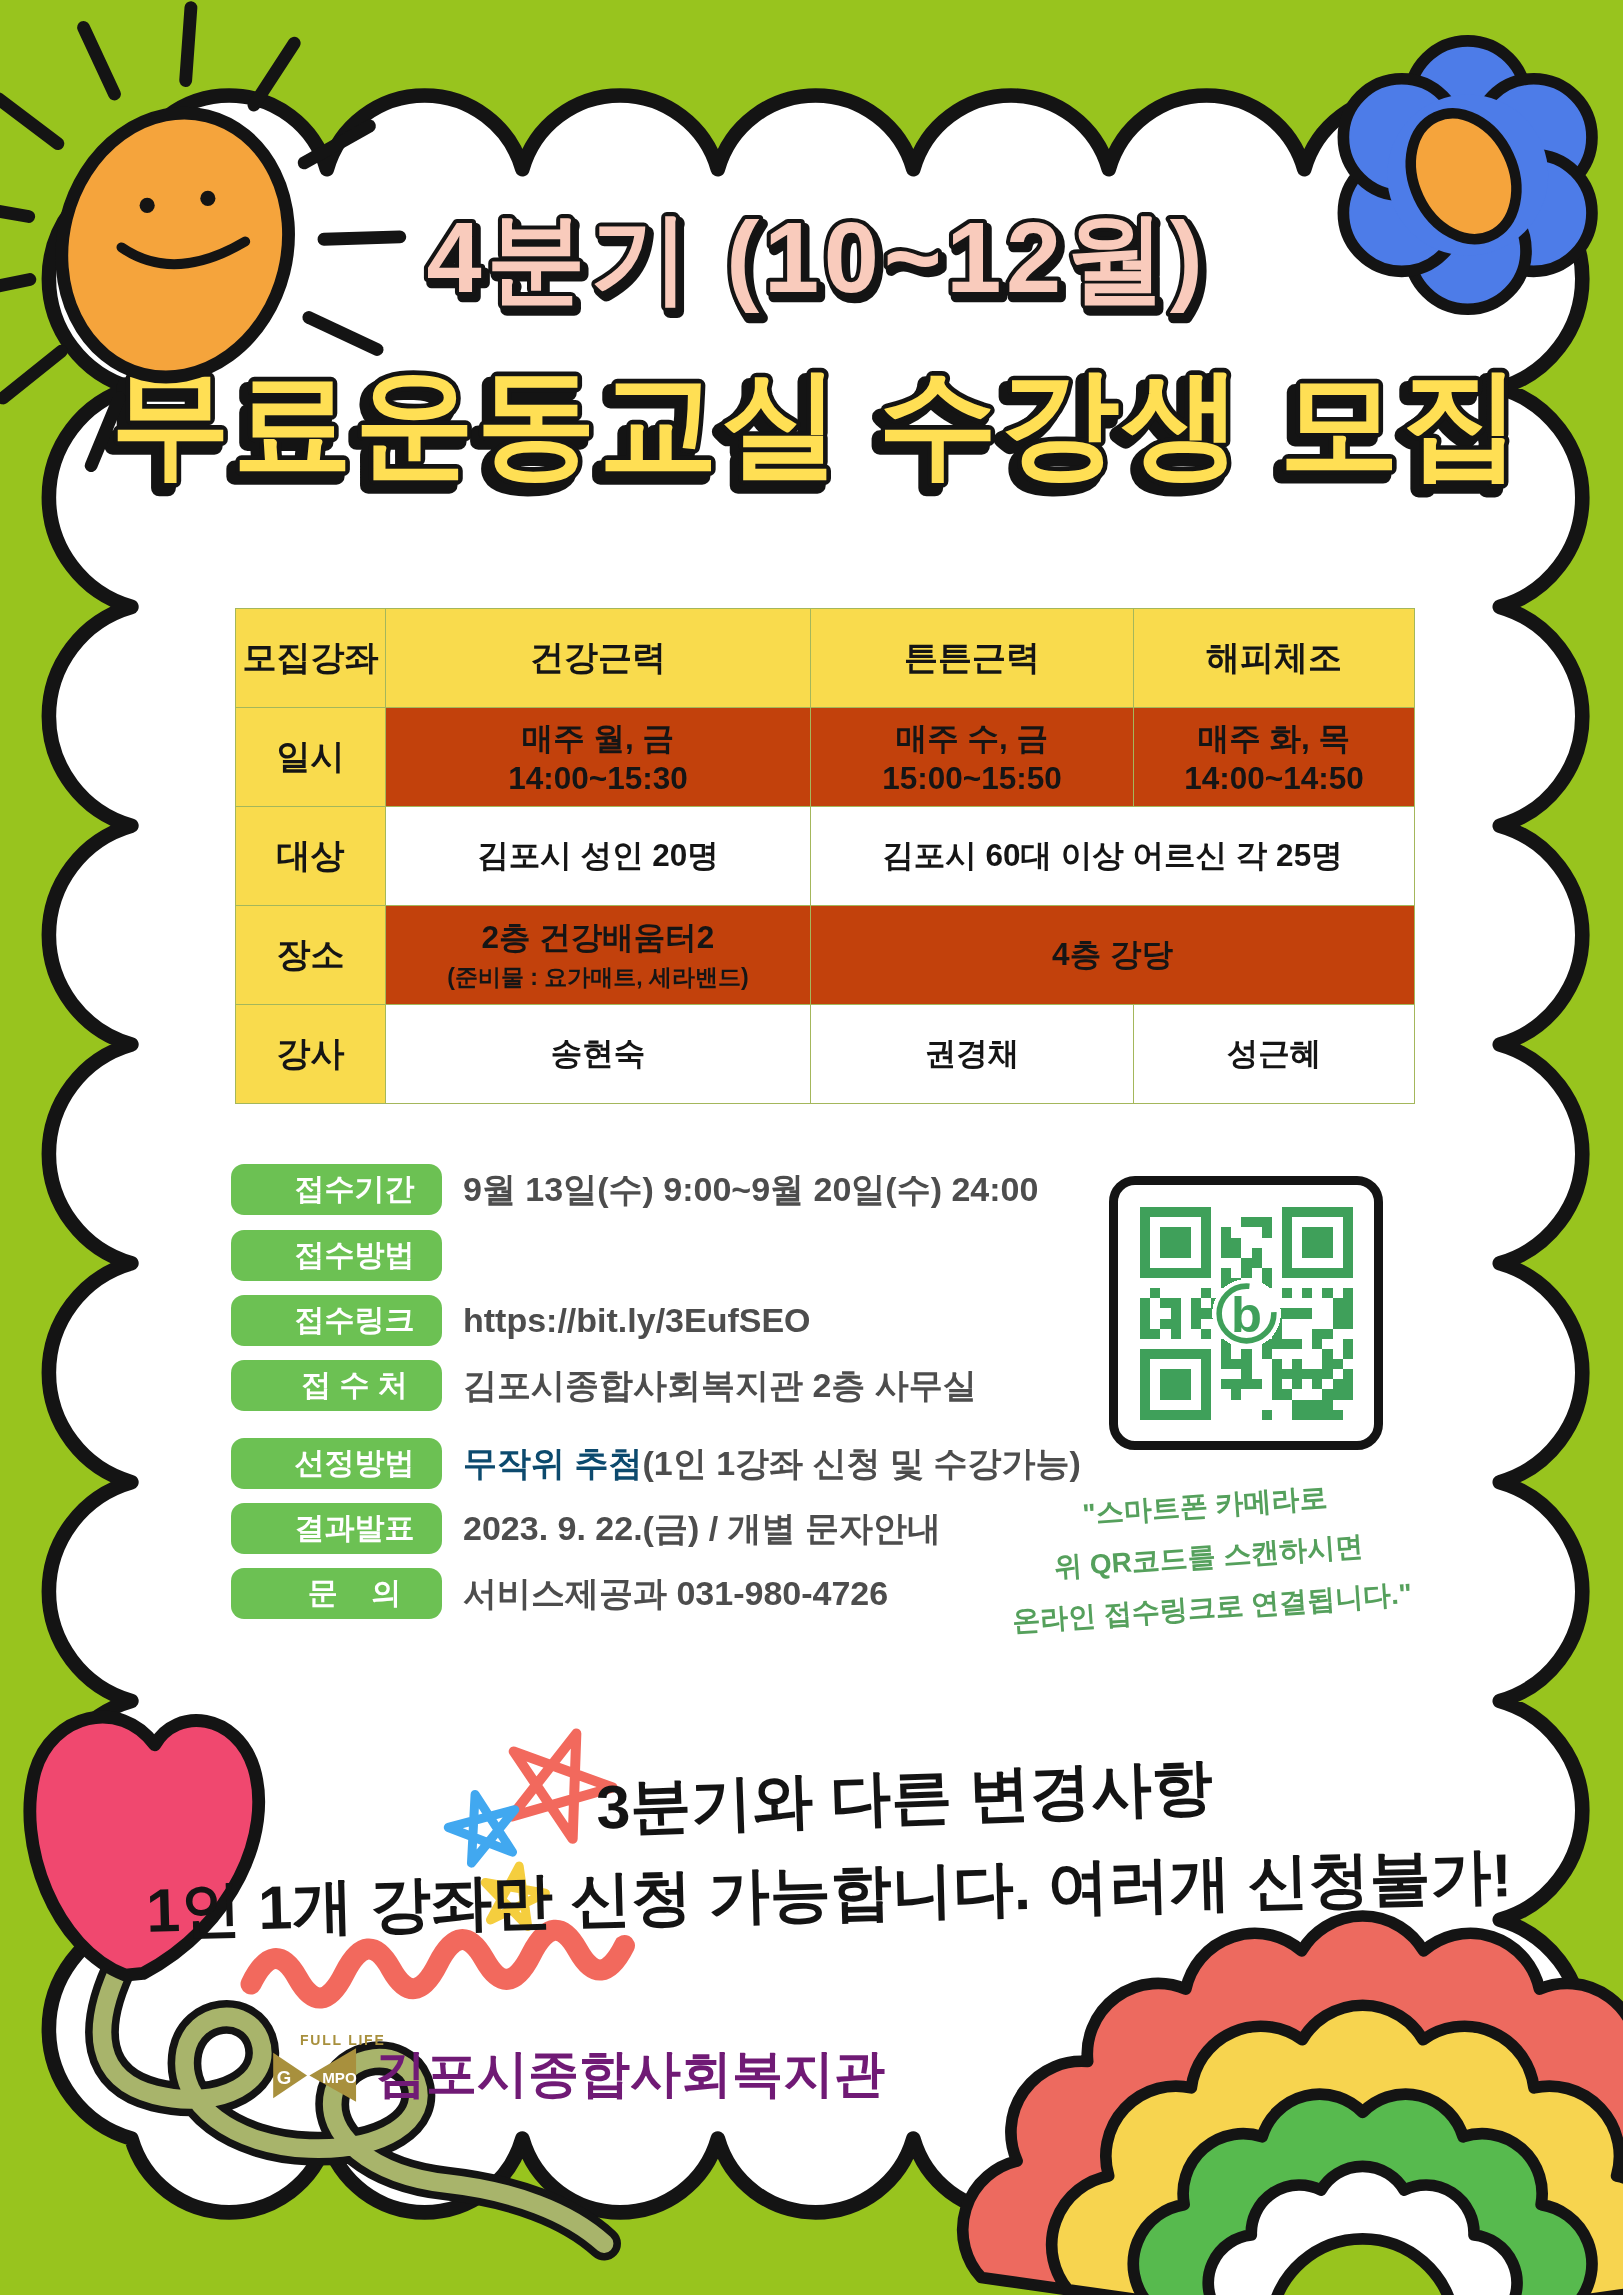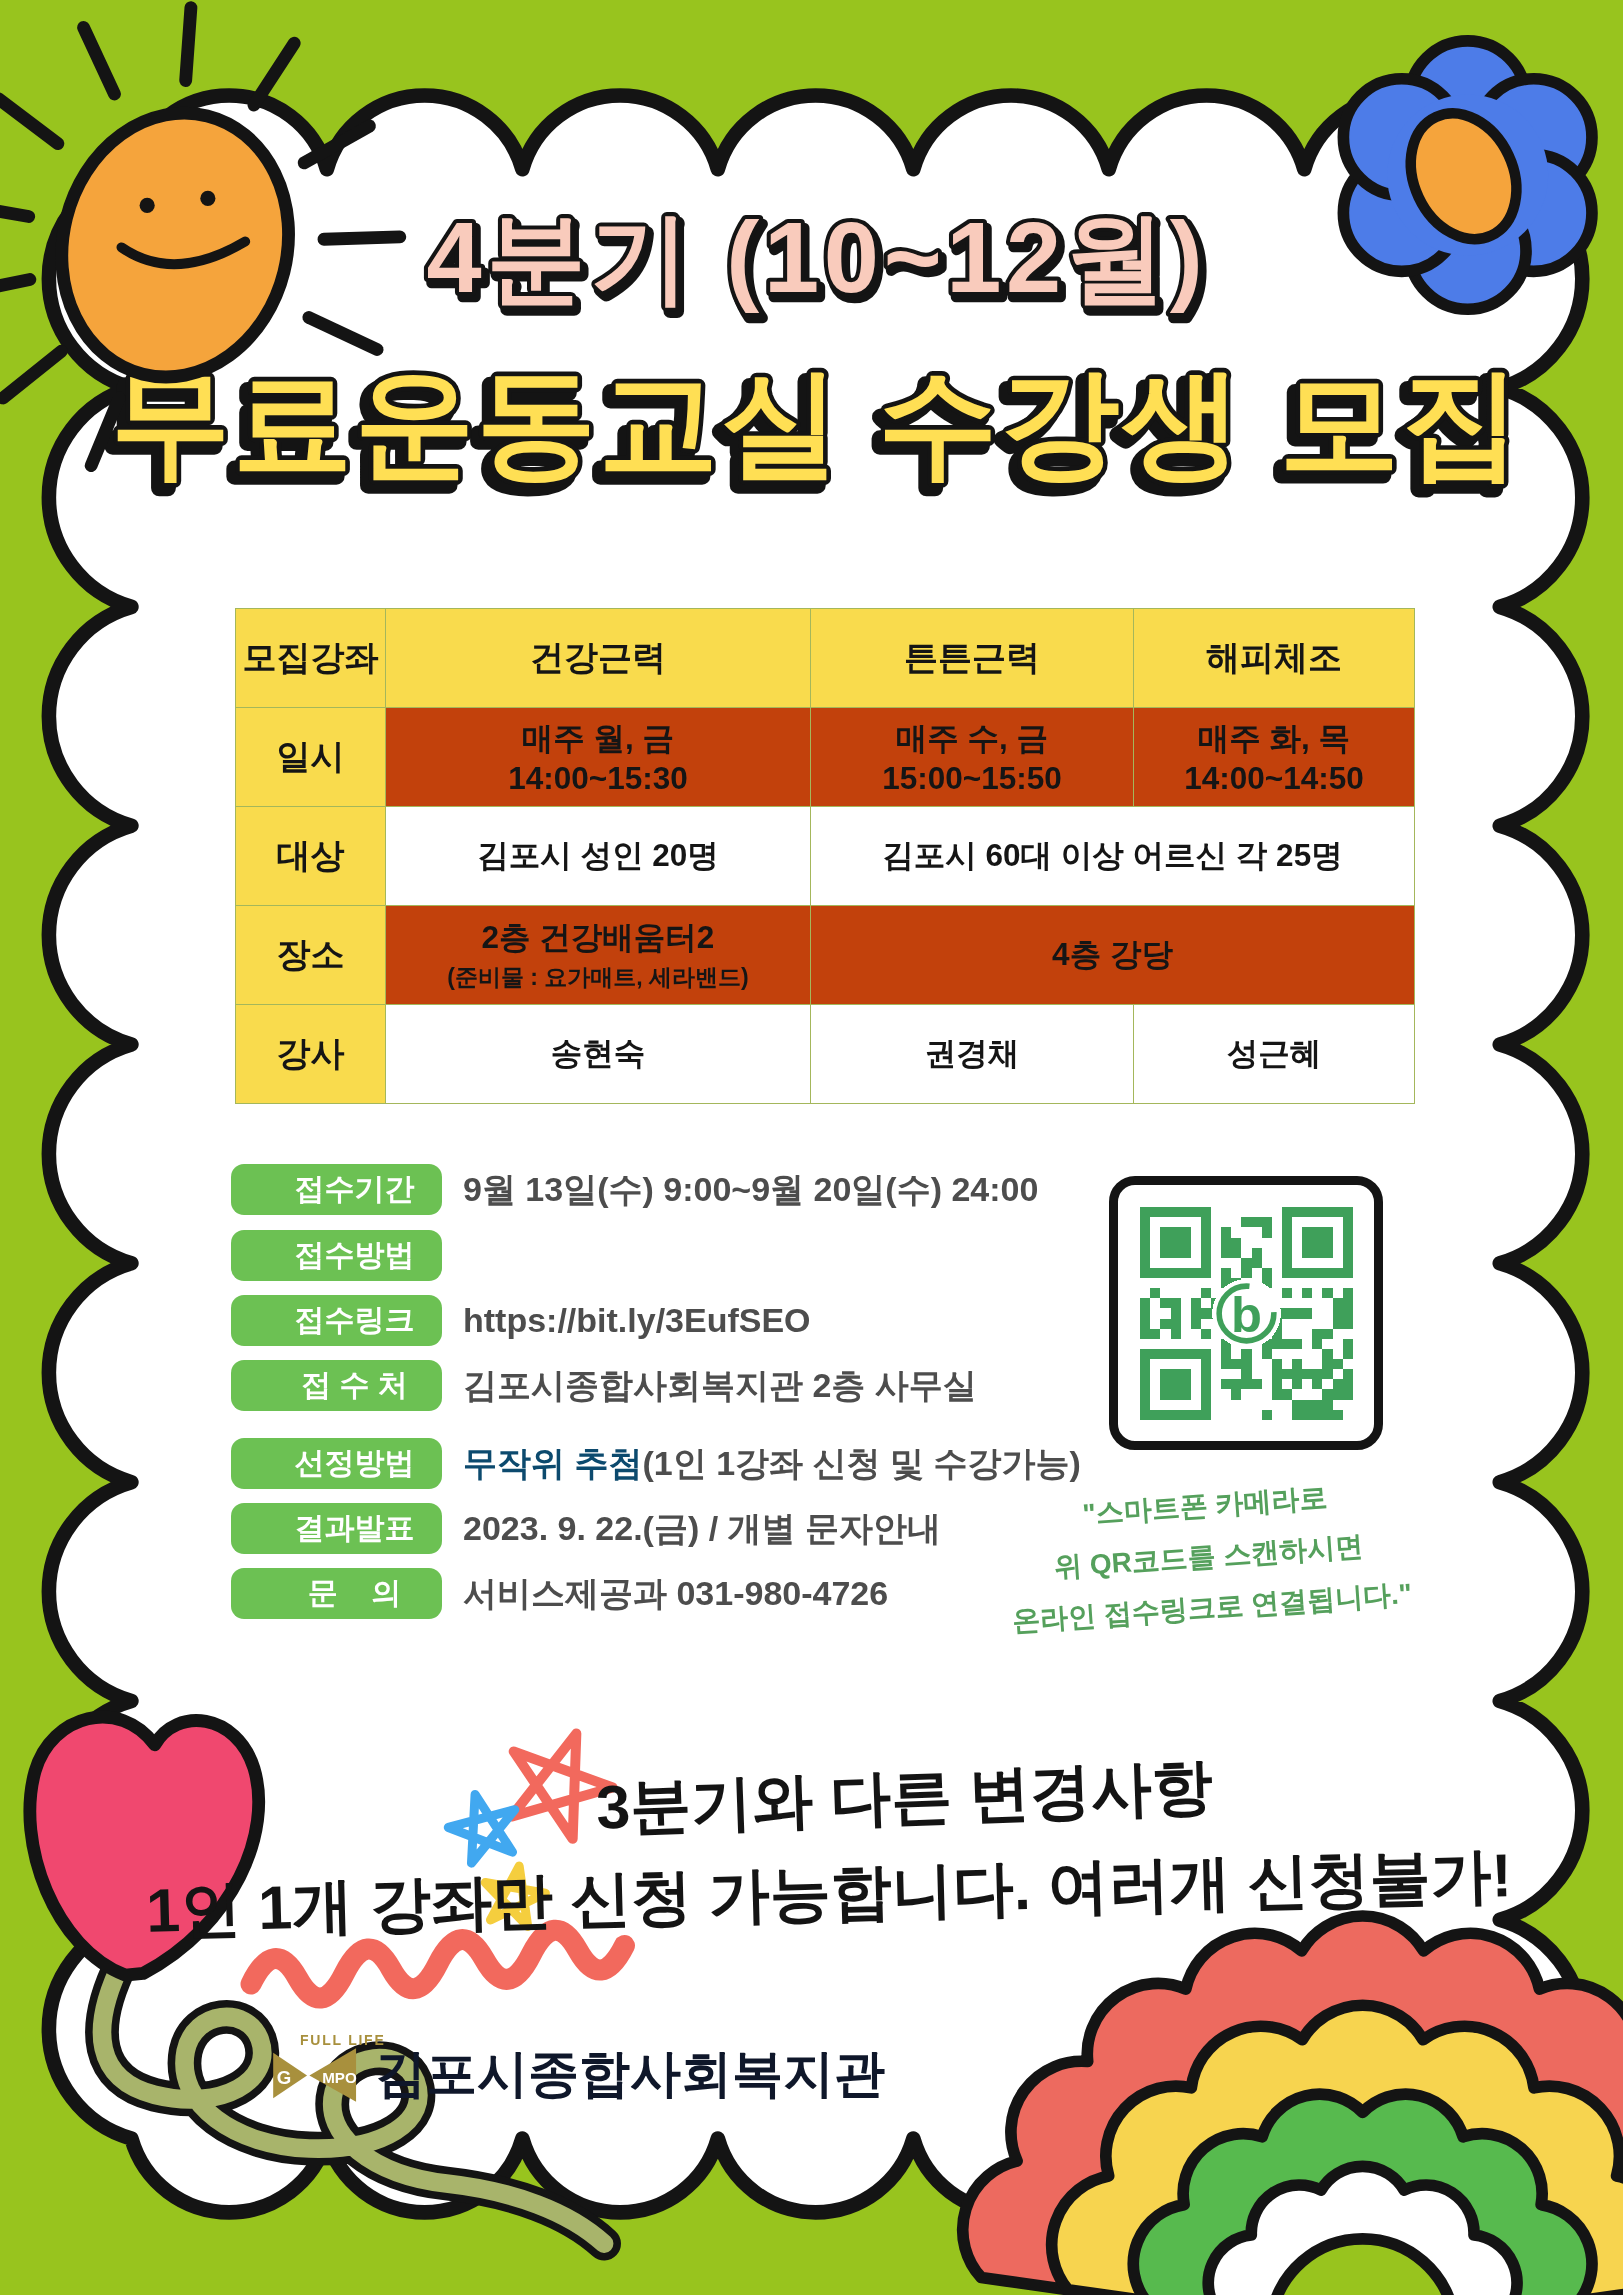--- a/index.html
+++ b/index.html
@@ -34,21 +34,21 @@
   .qr-caption{position:absolute;left:934px;top:1480px;width:549px;text-align:center;
               transform:rotate(-4deg);color:#55A05C;font-size:28px;font-weight:700;line-height:51px;white-space:nowrap;}
 
   
   .note-heading{position:absolute;left:175px;top:1757px;width:1459px;text-align:center;
                 font-size:61px;font-weight:800;color:#141414;transform:rotate(-2deg);white-space:nowrap;}
   .note-body{position:absolute;left:0;top:1853px;width:1658px;text-align:center;
              font-size:61px;font-weight:800;color:#141414;transform:rotate(-1.5deg);white-space:nowrap;}
 
   
-  .org-name{position:absolute;left:375px;top:2040px;font-size:51px;font-weight:800;color:#0f172a;white-space:nowrap;}
+  .org-name{position:absolute;left:375px;top:2040px;font-size:51px;font-weight:800;color:#701a75;white-space:nowrap;}
 </style>
 </head>
 <body>
 
 <div class="poster">
 
 <svg id="decor" width="1623" height="2295" viewBox="0 0 2781 3933" xmlns="http://www.w3.org/2000/svg">
 
   <path id="cloud" fill="#FFFFFF" stroke="#141414" stroke-width="25" stroke-linejoin="round" d="M 225 290 A 174.2 174.2 0 0 1 560.0 290.0 A 174.2 174.2 0 0 1 895.0 290.0 A 174.2 174.2 0 0 1 1230.0 290.0 A 174.2 174.2 0 0 1 1565.0 290.0 A 174.2 174.2 0 0 1 1900.0 290.0 A 174.2 174.2 0 0 1 2235.0 290.0 A 174.2 174.2 0 0 1 2570.0 290.0 A 195.0 195.0 0 0 1 2570.0 665.0 A 195.0 195.0 0 0 1 2570.0 1040.0 A 195.0 195.0 0 0 1 2570.0 1415.0 A 195.0 195.0 0 0 1 2570.0 1790.0 A 195.0 195.0 0 0 1 2570.0 2165.0 A 195.0 195.0 0 0 1 2570.0 2540.0 A 195.0 195.0 0 0 1 2570.0 2915.0 A 195.0 195.0 0 0 1 2570.0 3290.0 A 195.0 195.0 0 0 1 2570.0 3665.0 A 174.2 174.2 0 0 1 2235.0 3665.0 A 174.2 174.2 0 0 1 1900.0 3665.0 A 174.2 174.2 0 0 1 1565.0 3665.0 A 174.2 174.2 0 0 1 1230.0 3665.0 A 174.2 174.2 0 0 1 895.0 3665.0 A 174.2 174.2 0 0 1 560.0 3665.0 A 174.2 174.2 0 0 1 225.0 3665.0 A 195.0 195.0 0 0 1 225.0 3290.0 A 195.0 195.0 0 0 1 225.0 2915.0 A 195.0 195.0 0 0 1 225.0 2540.0 A 195.0 195.0 0 0 1 225.0 2165.0 A 195.0 195.0 0 0 1 225.0 1790.0 A 195.0 195.0 0 0 1 225.0 1415.0 A 195.0 195.0 0 0 1 225.0 1040.0 A 195.0 195.0 0 0 1 225.0 665.0 A 195.0 195.0 0 0 1 225.0 290.0 Z"></path>
 

